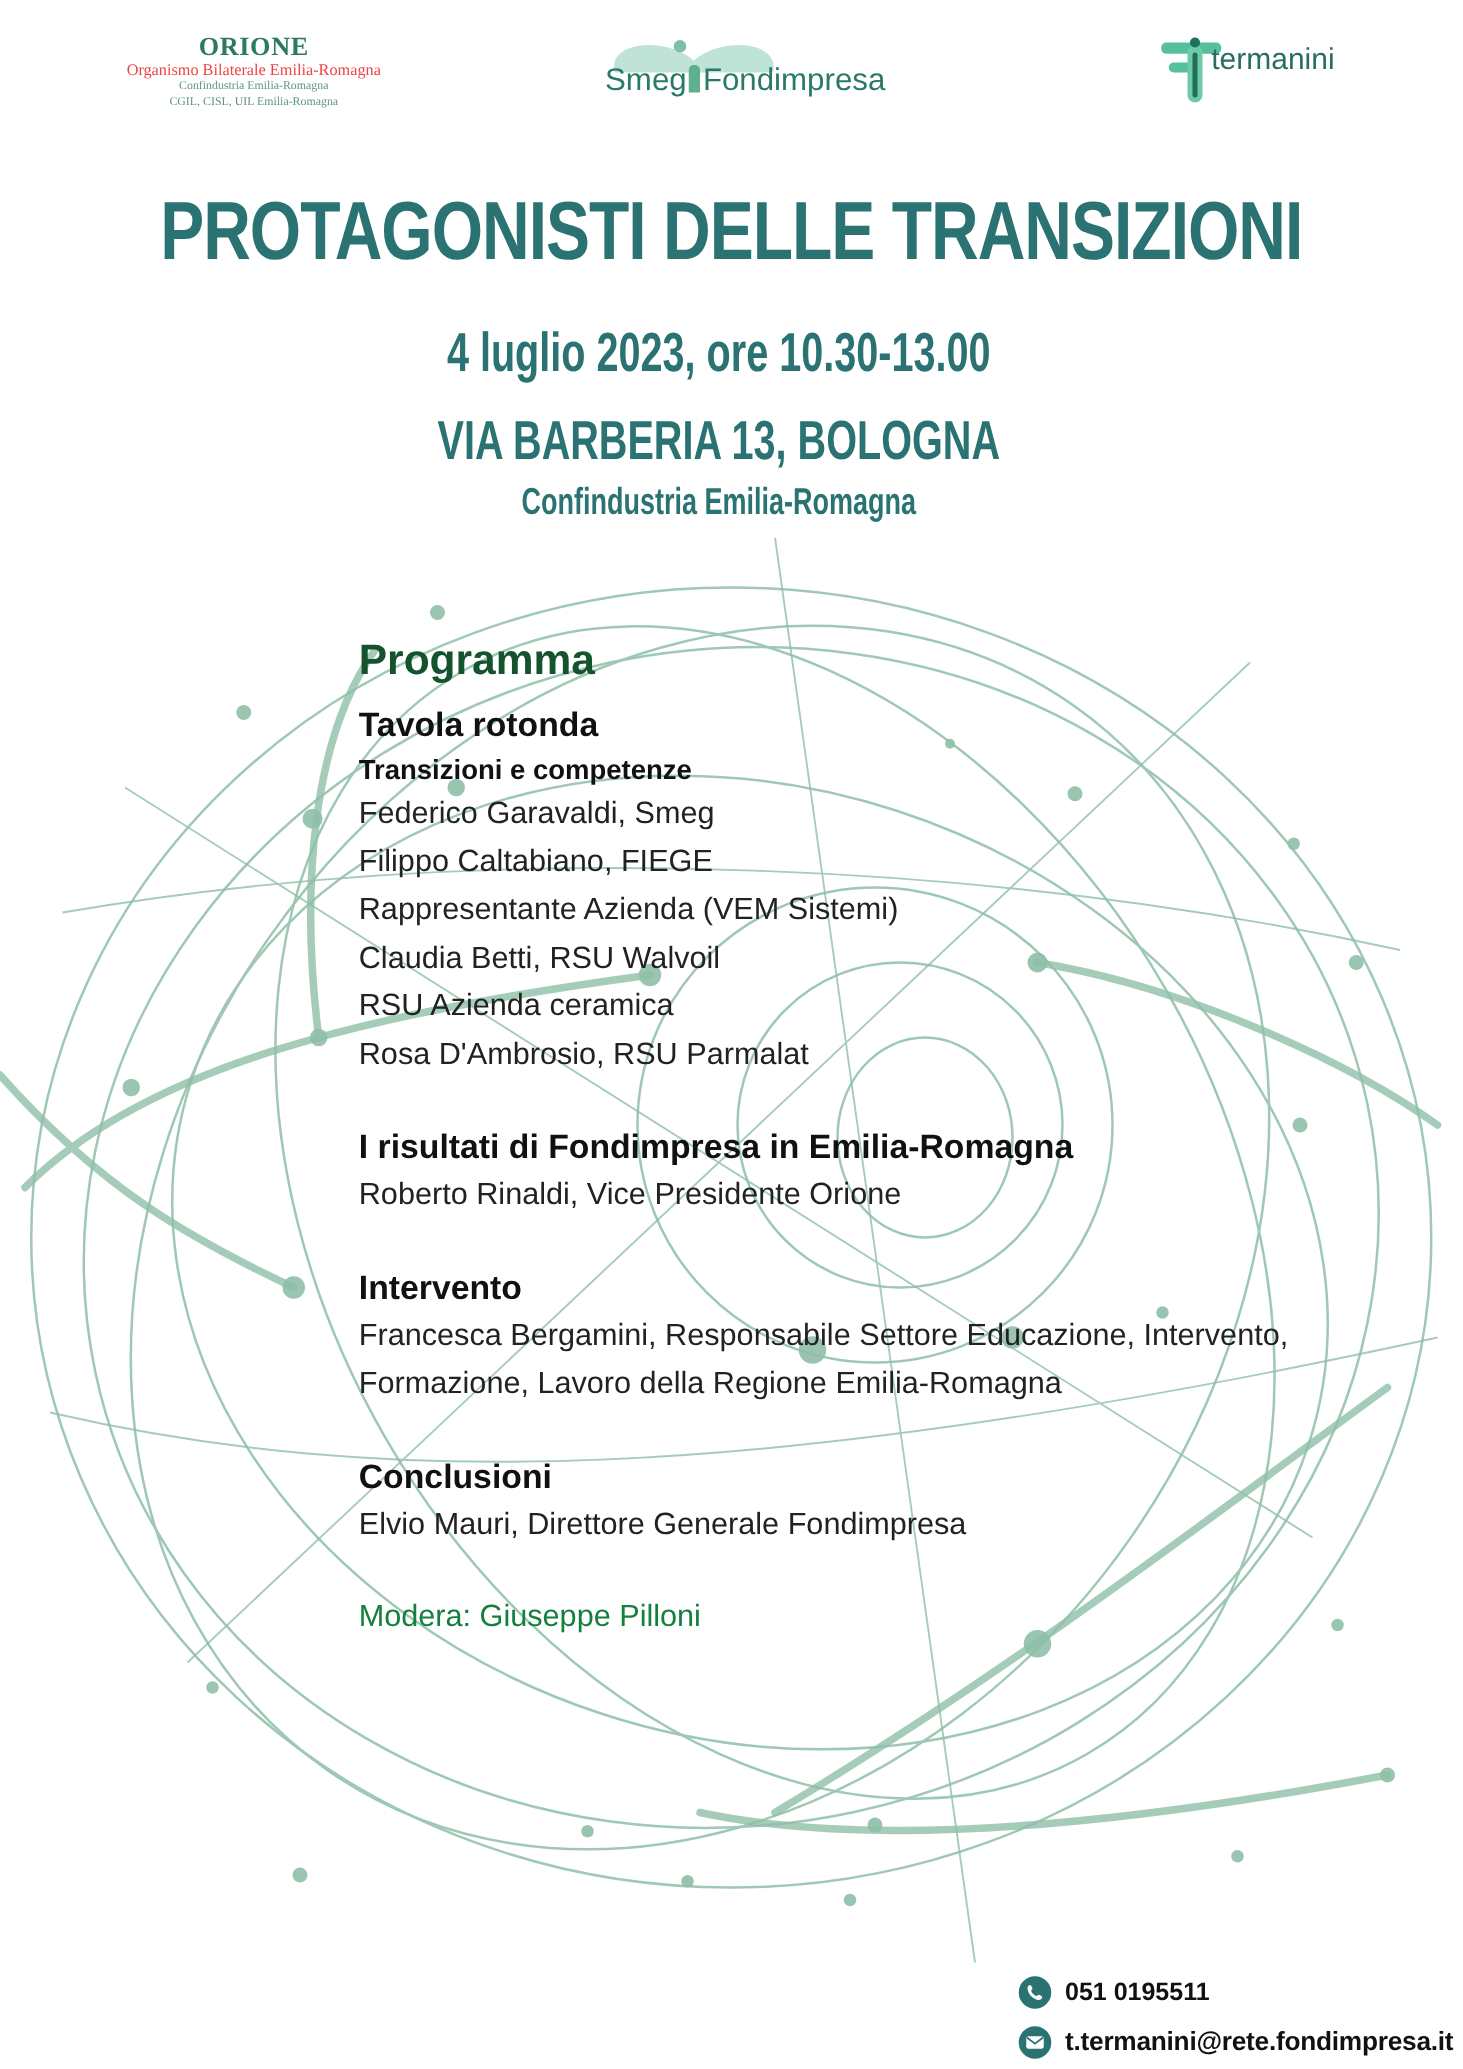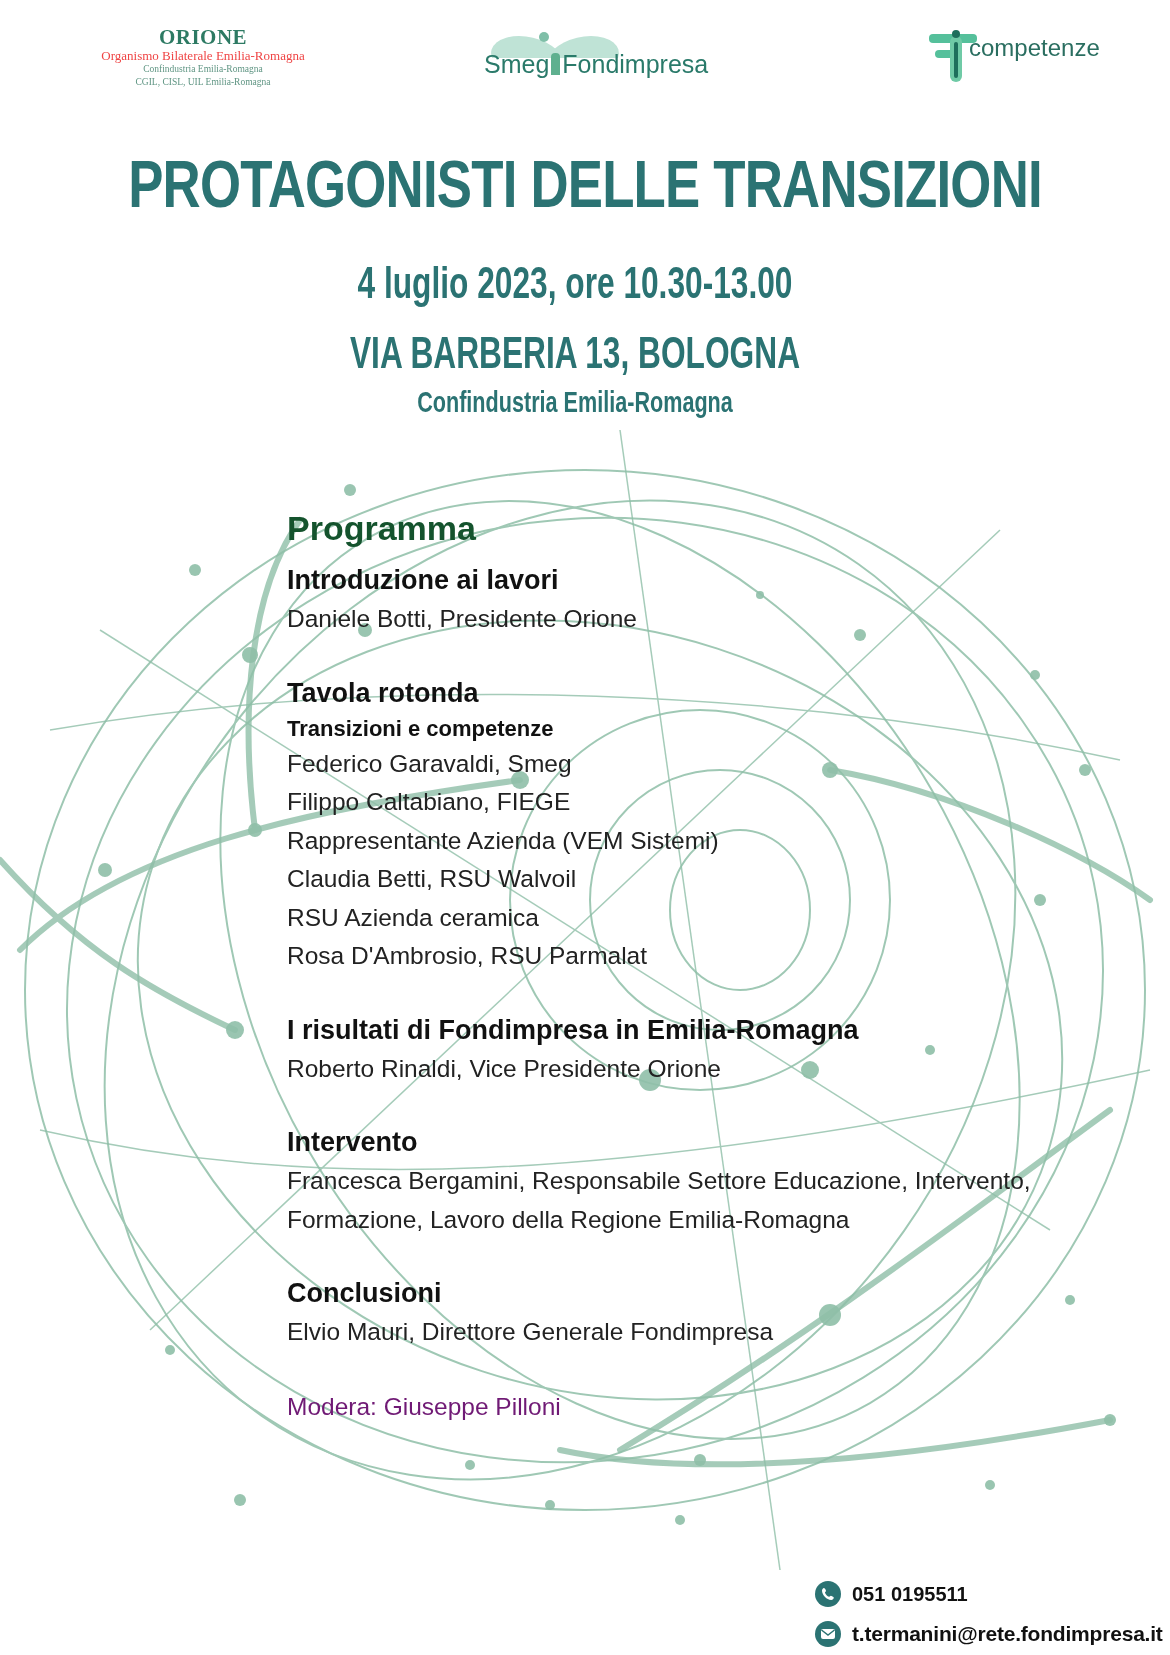--- a/index.html
+++ b/index.html
@@ -45,21 +45,21 @@
   
   .globe { left: 0; top: 430px; width: 1170px; height: 1160px; }
 
   
   .prog { left: 287px; top: 506px; width: 860px; }
   .prog .ptitle { font-size: 34px; font-weight: bold; color: #14532d; line-height: 44px; margin-bottom: 10px; }
   .prog .sec { margin-bottom: 34px; }
   .prog .sh { font-size: 27px; font-weight: bold; color: #111; line-height: 40px; }
   .prog .ss { font-size: 22px; font-weight: bold; color: #111; line-height: 32px; }
   .prog .line { font-size: 24.5px; color: #222; line-height: 38.5px; }
-  .prog .mod { font-size: 24.5px; color: #701a75; line-height: 38px; margin-top: 36px; }
+  .prog .mod { font-size: 24.5px; color: #15803d; line-height: 38px; margin-top: 36px; }
 
   
   .contacts { left: 815px; top: 1574px; }
   .crow { display: flex; align-items: center; height: 40px; }
   .cicon { width: 26px; height: 26px; border-radius: 50%; background: #2b7373; position: relative; margin-right: 11px; }
   .ctext { font-size: 20px; font-weight: bold; color: #111; }
   .ctext.email { font-weight: normal; font-size: 21px; letter-spacing: -0.2px; font-weight: 600; }
 </style>
 </head>
 <body>
@@ -136,35 +136,31 @@
     <span>Smeg</span><span class="bar"></span><span>Fondimpresa</span>
   </div>
 </div>
 
 <div class="abs logo-fond">
   <div class="f-top"></div>
   <div class="f-mid"></div>
   <div class="f-stem"></div>
   <div class="f-core"></div>
   <div class="f-dot"></div>
-  <div class="txt">competenze</div>
+  <div class="txt">termanini</div>
 </div>
 
 <div class="abs title">PROTAGONISTI DELLE TRANSIZIONI</div>
 <div class="abs date">4 luglio 2023, ore 10.30-13.00</div>
 <div class="abs place">VIA BARBERIA 13, BOLOGNA</div>
 <div class="abs host">Confindustria Emilia-Romagna</div>
 
 <div class="abs prog">
   <div class="ptitle">Programma</div>
 
-  <div class="sec">
-    <div class="sh">Introduzione ai lavori</div>
-    <div class="line">Daniele Botti, Presidente Orione</div>
-  </div>
 
   <div class="sec">
     <div class="sh">Tavola rotonda</div>
     <div class="ss">Transizioni e competenze</div>
     <div class="line">Federico Garavaldi, Smeg</div>
     <div class="line">Filippo Caltabiano, FIEGE</div>
     <div class="line">Rappresentante Azienda (VEM Sistemi)</div>
     <div class="line">Claudia Betti, RSU Walvoil</div>
     <div class="line">RSU Azienda ceramica</div>
     <div class="line">Rosa D'Ambrosio, RSU Parmalat</div>

